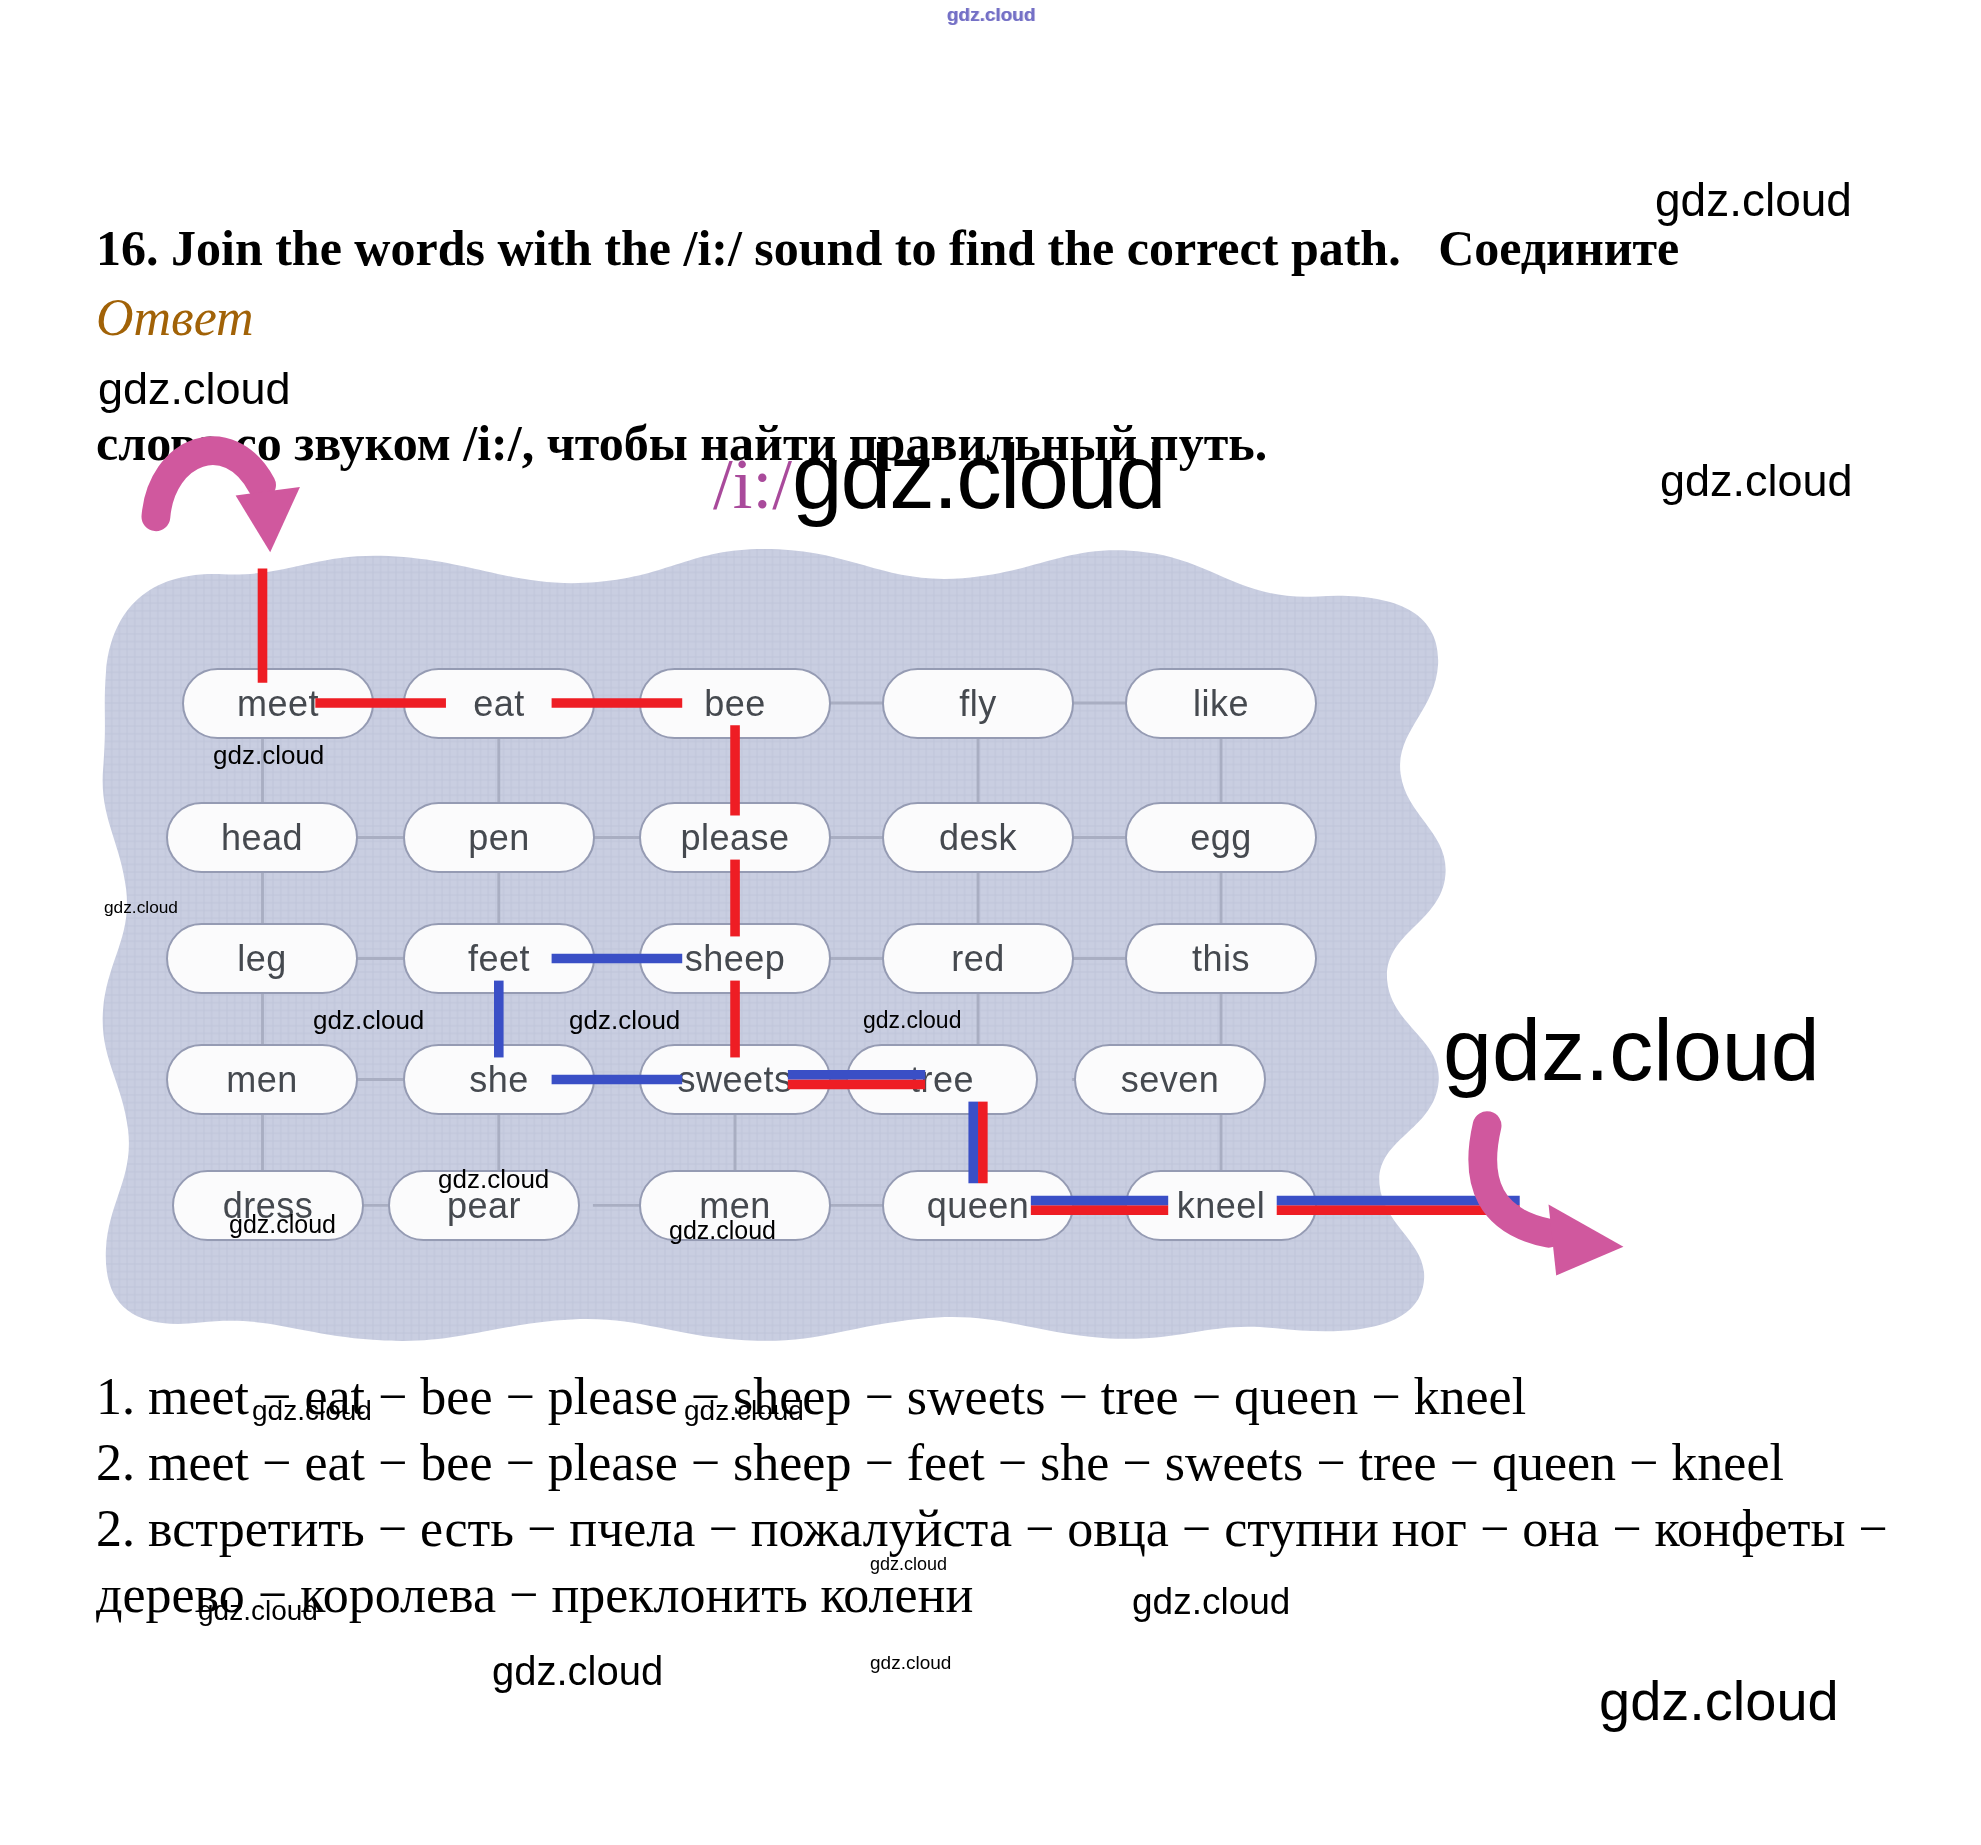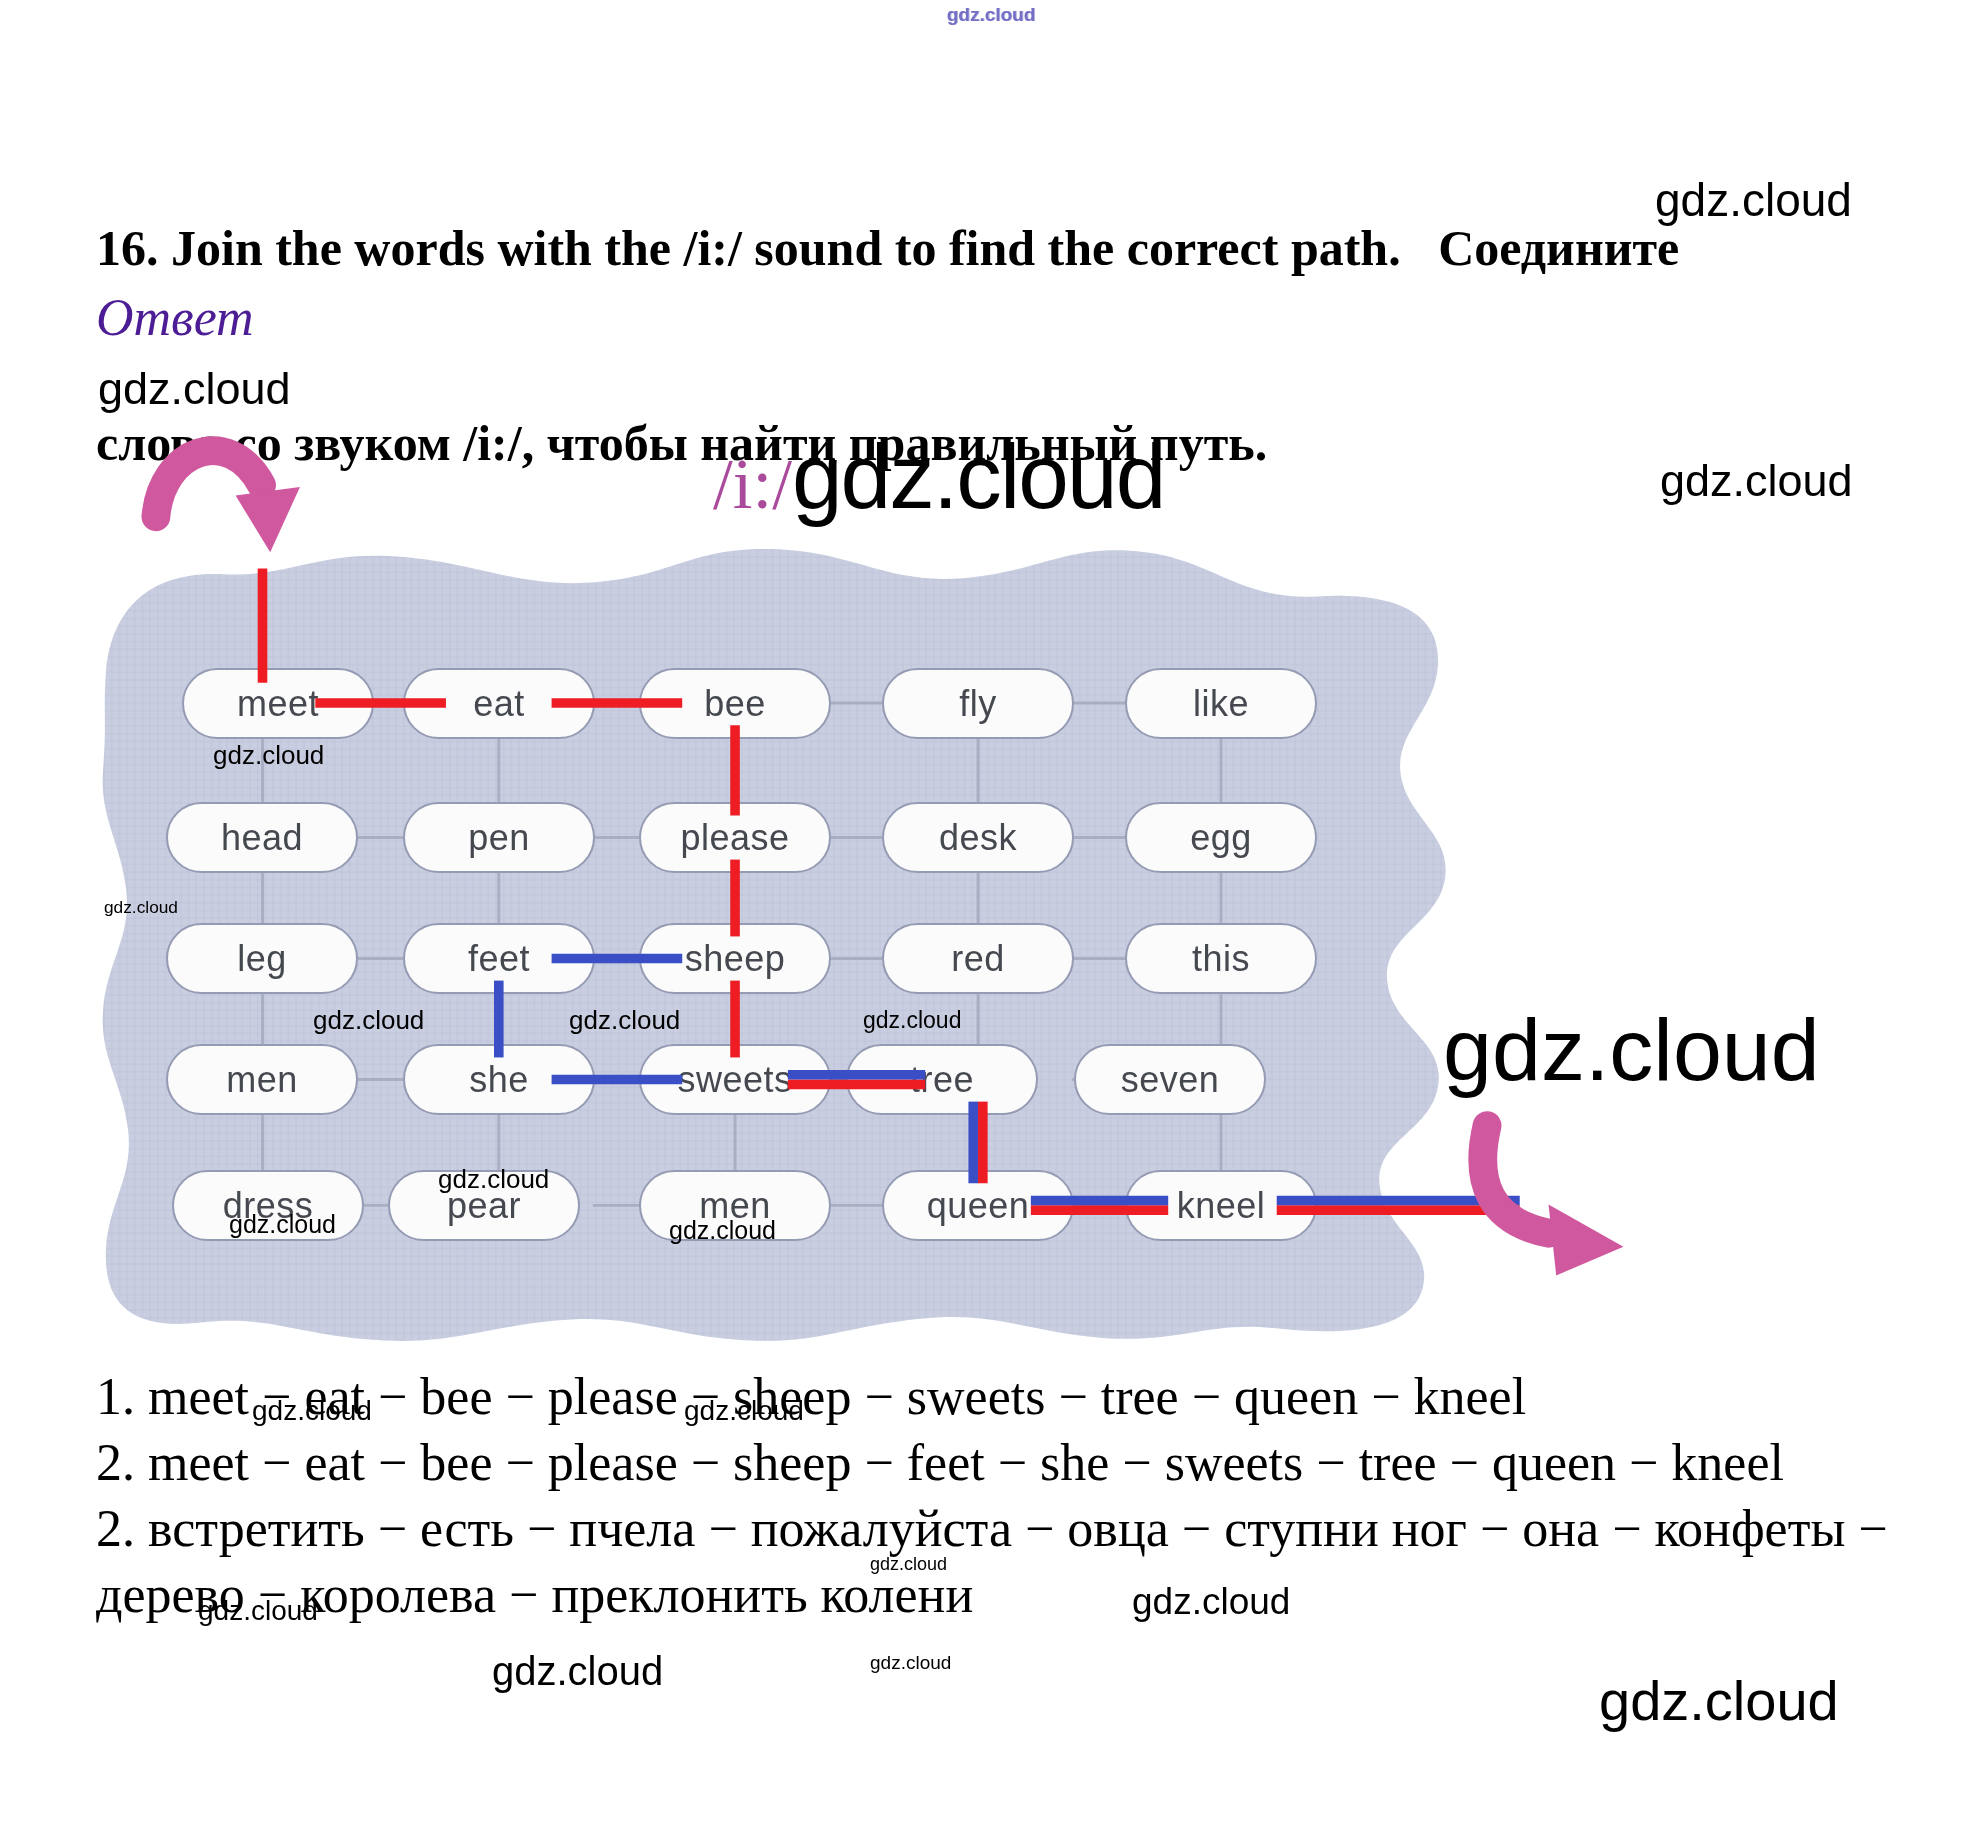--- a/index.html
+++ b/index.html
@@ -4,21 +4,21 @@
 <style>
   * { margin:0; padding:0; box-sizing:border-box; }
   html,body { width:1982px; height:1845px; }
   body { background:#ffffff; font-family:"Liberation Sans",sans-serif; position:relative; overflow:hidden; }
   .page { position:absolute; inset:0; }
 
   .title { position:absolute; left:96px; top:86px; width:1902px;
            font-family:"Liberation Serif",serif; font-weight:700; font-size:50px; line-height:1.3;
            color:#000; white-space:pre-wrap; }
   .answer-label { position:absolute; left:96px; top:288px;
-           font-family:"Liberation Serif",serif; font-style:italic; font-size:52px; color:#4c1d95; }
+           font-family:"Liberation Serif",serif; font-style:italic; font-size:52px; color:#a16207; }
 
   .sound-row { position:absolute; left:713px; top:425px; display:flex; align-items:baseline; z-index:5; }
   .sound { font-family:"Liberation Serif",serif; font-size:71px; color:#a94a9b; }
   .sound-wm { font-family:"Liberation Sans",sans-serif; font-size:91px; color:#000; letter-spacing:-1.9px; }
 
   .wm { position:absolute; color:#000; font-family:"Liberation Sans",sans-serif; z-index:5; white-space:nowrap; }
   .wm-top { left:50%; transform:translateX(-50%); top:3.8px; font-size:19px; font-weight:700; color:#7470c6; text-shadow:1px 0 #b9b4e0; }
   .wm-title-right { left:1655px; top:173px; font-size:46px; }
   .wm-under-answer { left:98px; top:363px; font-size:45px; }
   .wm-mid-right { left:1660px; top:455px; font-size:45px; }

